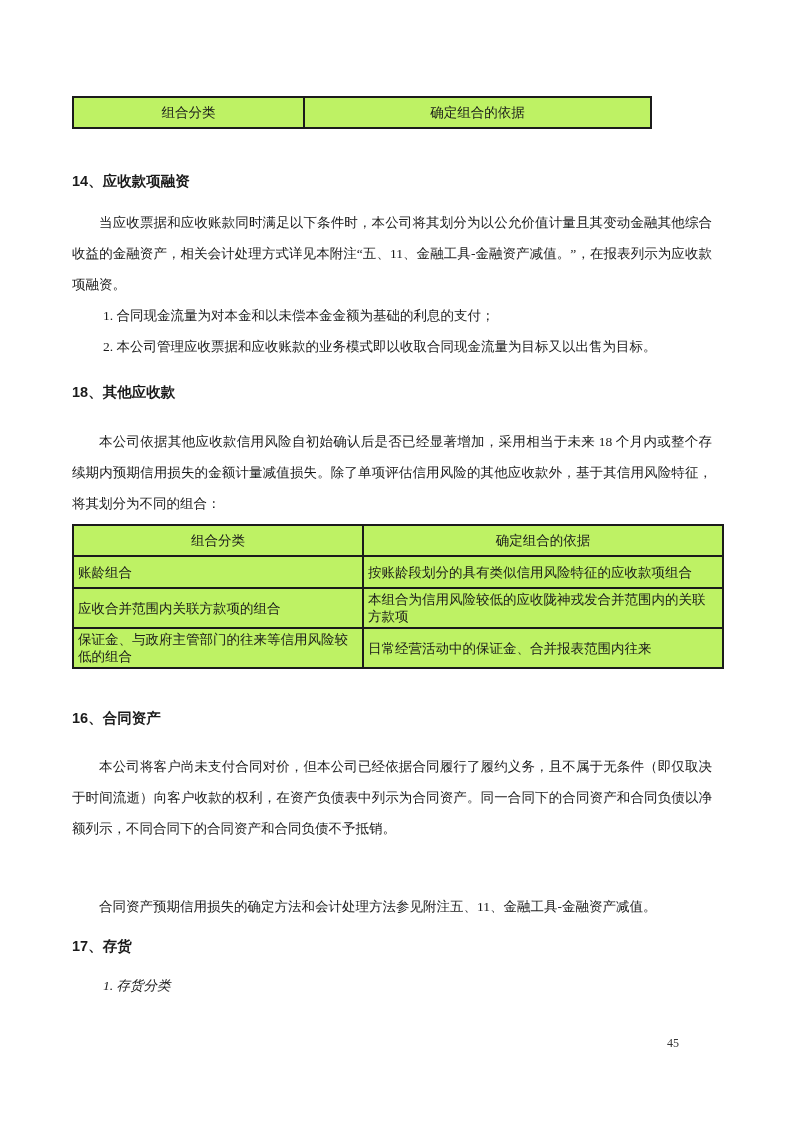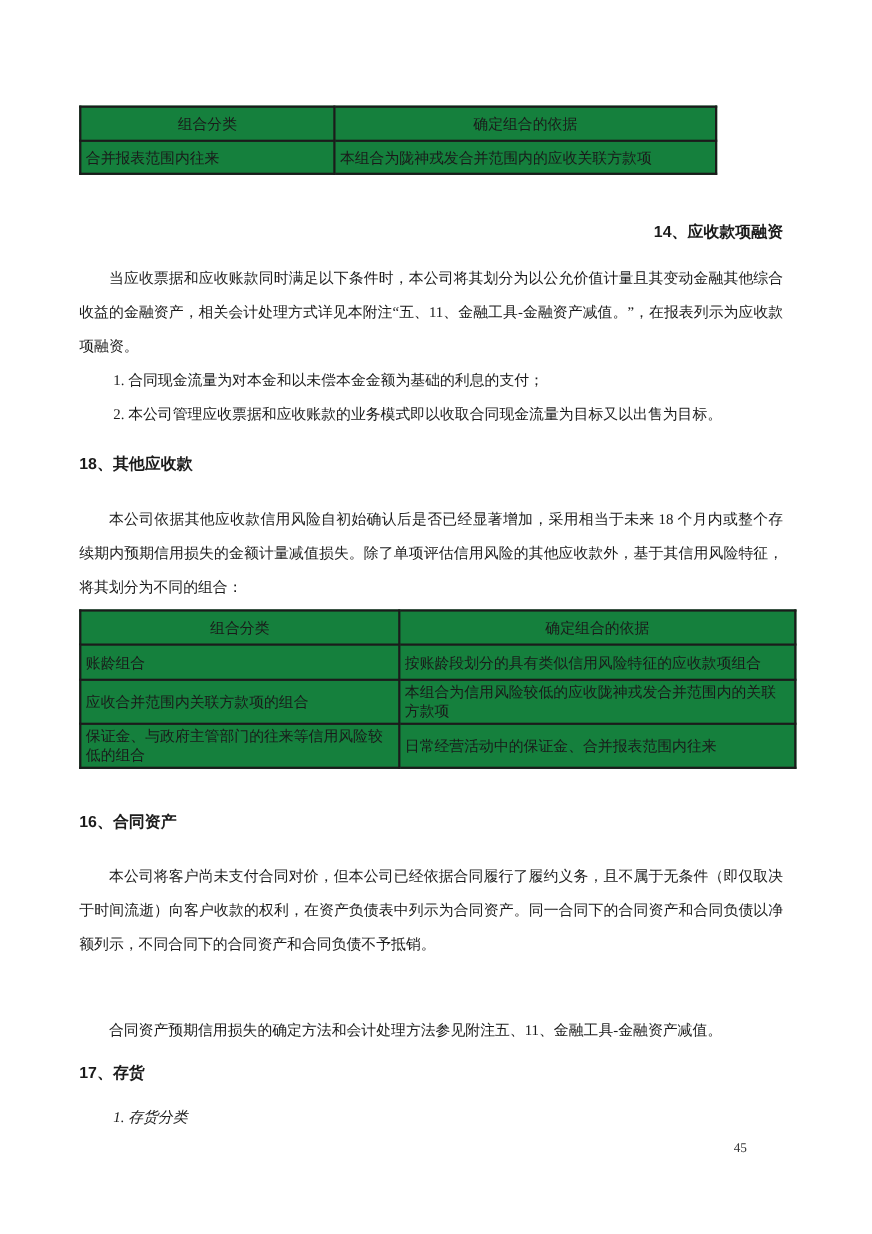--- a/index.html
+++ b/index.html
@@ -6,21 +6,21 @@
   .page{
     position:relative;
     width:793px;height:1122px;
     background:#ffffff;
     color:#1a1a1a;
     font-family:"Liberation Serif","DejaVu Serif",serif;
     font-size:13.5px;
     overflow:hidden;
   }
   .content{position:absolute;left:72px;top:0;width:640px;}
-  table{border-collapse:collapse;table-layout:fixed;background:#15803d;}
+  table{border-collapse:collapse;table-layout:fixed;background:#bef264;}
   th,td{
     border:2px solid #1b1b1b;
     font-weight:normal;
     font-size:13.5px;
     padding:2px 4px;
     line-height:17px;
     vertical-align:middle;
     overflow:hidden;
   }
   th{text-align:center;}
@@ -31,21 +31,21 @@
   .t2{width:650px;margin-top:5px;}
   .t2 .hrow th{height:25px;}
   .t2 .r1 td{height:26px;}
   .heading{
     font-family:"Liberation Sans","DejaVu Sans",sans-serif;
     font-weight:bold;
     font-size:14.5px;
     line-height:20px;
     margin:0;
   }
-  .h14{margin-top:42px;text-align:right;}
+  .h14{margin-top:42px;}
   .h15{margin-top:20px;}
   .h16{margin-top:39px;}
   .h17{margin-top:14px;}
   .para{
     margin:0;
     text-align:justify;
     text-indent:27px;
     line-height:31px;
   }
   .p14{margin-top:16px;}
@@ -73,24 +73,20 @@
 
     <table class="t1">
       <colgroup>
           <col style="width:231px">
           <col style="width:347px">
         </colgroup>
       <tbody>
           <tr class="hrow">
         <th>组合分类</th>
         <th>确定组合的依据</th>
-      </tr>
-      <tr class="drow">
-        <td>合并报表范围内往来</td>
-        <td>本组合为陇神戎发合并范围内的应收关联方款项</td>
       </tr>
     </tbody>
       </table>
 
     <p class="heading h14">14、应收款项融资</p>
     <p class="para p14">当应收票据和应收账款同时满足以下条件时，本公司将其划分为以公允价值计量且其变动金融其他综合收益的金融资产，相关会计处理方式详见本附注“五、11、金融工具-金融资产减值。”，在报表列示为应收款项融资。</p>
     <p class="list-line">1. 合同现金流量为对本金和以未偿本金金额为基础的利息的支付；</p>
     <p class="list-line">2. 本公司管理应收票据和应收账款的业务模式即以收取合同现金流量为目标又以出售为目标。</p>
 
     <p class="heading h15">18、其他应收款</p>

